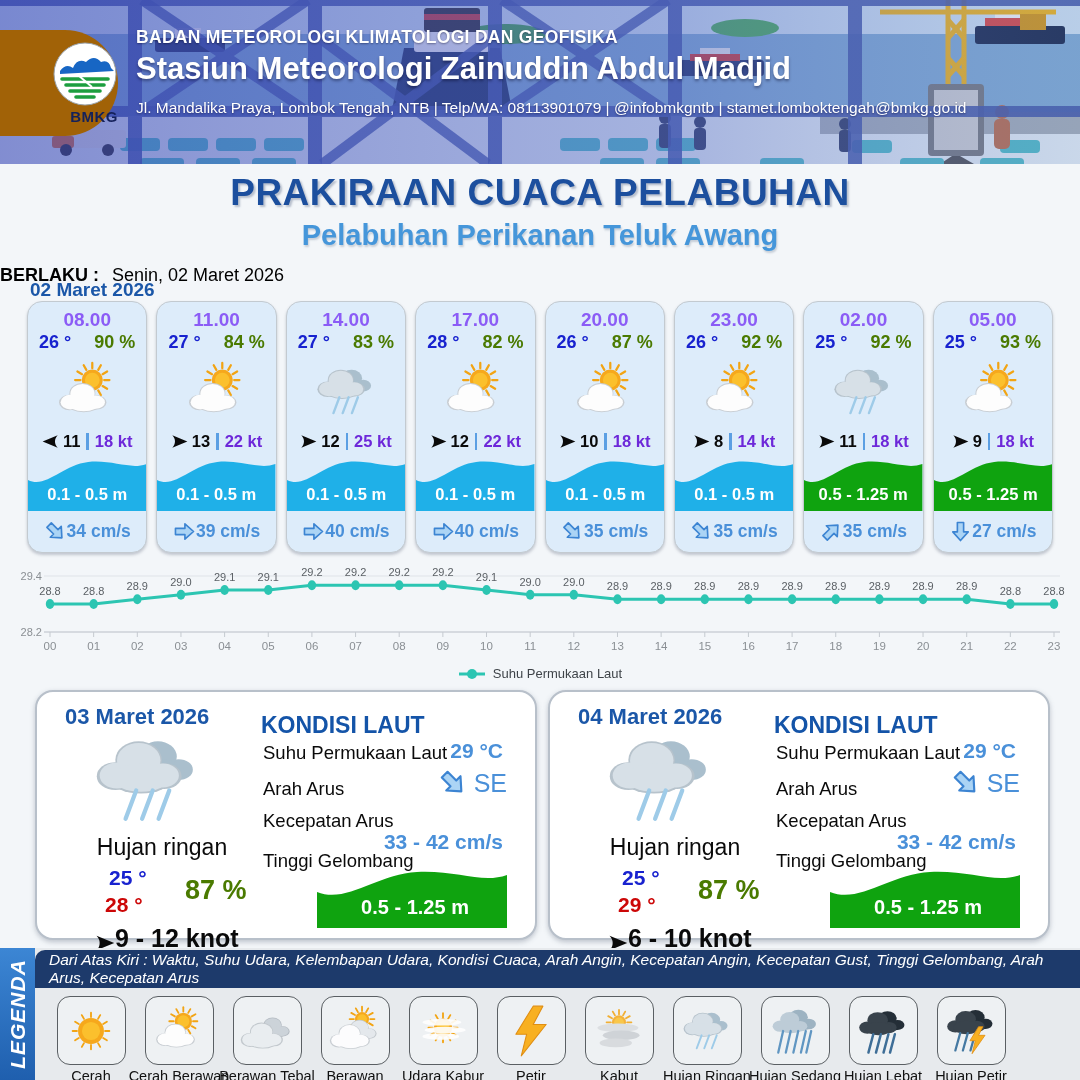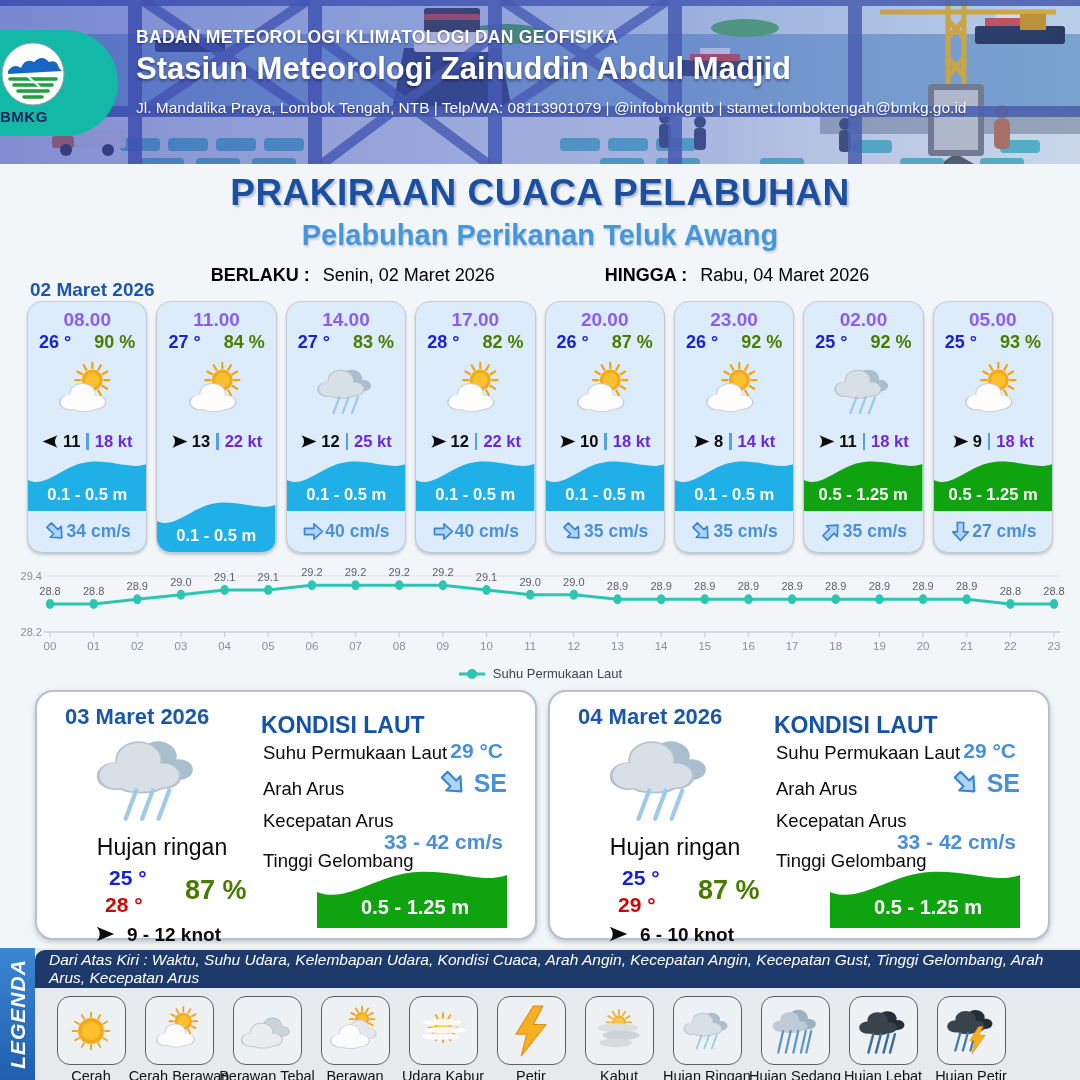--- a/index.html
+++ b/index.html
@@ -2,35 +2,35 @@
 <html><head>
 <meta charset="utf-8">
 <style>
   html,body{margin:0;padding:0;}
   body{width:1080px;height:1080px;overflow:hidden;font-family:"Liberation Sans",sans-serif;background:#f3f6f9;}
   #poster{position:relative;width:1080px;height:1080px;background:#f3f6f9;overflow:hidden;}
 
   
   .header{position:absolute;left:0;top:0;width:1080px;height:164px;overflow:hidden;}
   .header svg.scene{position:absolute;left:0;top:0;}
-  .logo-pill{position:absolute;left:0;top:30px;width:118px;height:106px;background:#14b8a6;
-    border-radius:0 53px 53px 0;display:flex;flex-direction:column;align-items:flex-start;justify-content:center;z-index:5;}
+  .logo-pill{position:absolute;left:0;top:30px;width:118px;height:106px;background:#a16207;
+    border-radius:0 53px 53px 0;display:flex;flex-direction:column;align-items:flex-end;justify-content:center;z-index:5;}
   .logo-text{font-size:15px;font-weight:bold;color:#14215a;letter-spacing:.5px;margin-top:1px;}
   .header-text{position:absolute;left:136px;top:27px;z-index:5;color:#fff;}
   .agency{font-size:17.5px;font-weight:bold;letter-spacing:.3px;text-shadow:0 1px 2px rgba(0,0,30,.4);}
   .station{font-size:31px;font-weight:bold;margin-top:3px;text-shadow:0 2px 3px rgba(0,0,30,.4);}
   .contact{font-size:15.5px;margin-top:12px;text-shadow:0 1px 2px rgba(0,0,30,.4);}
 
   
   .title-block{position:absolute;left:0;top:172px;width:1080px;text-align:center;}
   .main-title{font-size:37px;font-weight:800;color:#1c4f9e;letter-spacing:.5px;
     text-shadow:2px 2px 2px rgba(110,125,150,.45);}
   .sub-title{font-size:29px;font-weight:bold;color:#4596da;margin-top:5px;
     text-shadow:1px 2px 2px rgba(130,145,165,.4);}
-  .validity{margin-top:13px;font-size:18px;color:#000;display:flex;justify-content:center;gap:110px;}
+  .validity{margin-top:13px;font-size:18px;color:#000;display:flex;justify-content:flex-start;gap:110px;}
   .validity b{font-weight:bold;}
   .validity span.val{font-weight:normal;margin-left:8px;}
 
   
   .forecast-date{position:absolute;left:30px;top:279px;font-size:19px;font-weight:bold;color:#1b57a8;}
   .cards{position:absolute;left:27px;top:301px;width:1026px;display:flex;gap:9px;}
   .card{flex:1 1 0;height:250px;background:#ddecfa;border:1px solid #c3cad0;border-radius:15px;
     display:flex;flex-direction:column;overflow:hidden;box-shadow:0 2px 3px rgba(100,110,130,.35);}
   .card .time{text-align:center;font-size:19px;font-weight:bold;color:#8b5cf6;margin-top:7px;}
   .card .th-row{display:flex;justify-content:space-between;padding:1px 11px 0 11px;font-size:18px;font-weight:bold;}
@@ -51,28 +51,28 @@
 
   
   .day-card{position:absolute;top:690px;width:498px;height:246px;background:#fff;border:2px solid #b8c0ca;
     border-radius:18px;box-shadow:0 2px 5px rgba(90,100,120,.35);}
   .d-date{position:absolute;left:28px;top:12px;font-size:22px;font-weight:bold;color:#1b57a8;}
   .d-icon{position:absolute;left:52px;top:30px;}
   .d-cond{position:absolute;left:10px;top:142px;width:230px;text-align:center;font-size:23px;color:#0a0a0a;}
   .d-tmin{position:absolute;left:72px;top:174px;font-size:21px;font-weight:bold;color:#1822cf;}
   .d-tmax{position:absolute;left:68px;top:201px;font-size:21px;font-weight:bold;color:#cc0707;}
   .d-hum{position:absolute;left:148px;top:183px;font-size:27px;font-weight:bold;color:#4a7a00;}
-  .d-wind{position:absolute;left:58px;top:232px;display:flex;align-items:flex-start;gap:12px;
-    font-size:19px;font-weight:bold;color:#0a0a0a;}
+  .d-wind{position:absolute;left:58px;top:232px;display:flex;align-items:flex-end;gap:0;
+    font-size:25px;font-weight:bold;color:#0a0a0a;}
   .d-gust{position:absolute;left:100px;top:262px;font-size:20px;font-weight:bold;color:#cc0707;}
   .sea-head{position:absolute;left:224px;top:20px;font-size:23px;font-weight:bold;color:#1454a8;}
   .sea-label{position:absolute;left:226px;font-size:18.5px;color:#0a0a0a;}
   .sea-val{position:absolute;right:32px;font-size:21px;font-weight:bold;color:#4a90d9;text-align:right;}
   .sea-dir{position:absolute;right:28px;display:flex;align-items:center;gap:6px;
-    font-size:25px;font-weight:bold;color:#4a90d9;}
+    font-size:25px;font-weight:normal;color:#4a90d9;}
   .sea-wave{position:absolute;right:28px;line-height:0;}
 
   
   .legend{position:absolute;left:0;top:948px;width:1080px;height:132px;background:#e7eaed;}
   .ribbon{position:absolute;left:0;top:0;width:35px;height:132px;
     background:linear-gradient(180deg,#3c86d4,#1f5fae);display:flex;align-items:center;justify-content:center;}
   .ribbon span{transform:rotate(-90deg);white-space:nowrap;color:#fff;font-style:italic;font-weight:bold;
     font-size:21px;letter-spacing:1px;}
   .caption{position:absolute;left:35px;top:2px;width:1045px;height:38px;background:#1d3a6b;
     border-radius:10px 0 0 0;display:flex;align-items:center;padding-left:14px;box-sizing:border-box;}
@@ -235,24 +235,20 @@
   </div>
 
   <div class="title-block">
     <div class="main-title">PRAKIRAAN CUACA PELABUHAN</div>
     <div class="sub-title">Pelabuhan Perikanan Teluk Awang</div>
     <div class="validity">
       <div>
         <b>BERLAKU :</b>
         <span class="val">Senin, 02 Maret 2026</span>
       </div>
-      <div>
-        <b>HINGGA :</b>
-        <span class="val">Rabu, 04 Maret 2026</span>
-      </div>
     </div>
   </div>
 
   <div class="forecast-date">02 Maret 2026</div>
   <div class="cards" id="cards">
       <div class="card">
     <div class="time">08.00</div>
     <div class="th-row">
       <span class="temp">26 °</span>
       <span class="hum">90 %</span>
@@ -349,20 +345,28 @@
             <path d="M25,13 L2,3.5 C7.5,9 7.5,17 2,22.5 Z" fill="#0a0a0a"></path>
           </svg>
       <span>13</span>
       <span class="pipe"></span>
       <span class="gust">22 kt</span>
     </div>
     <div class="wave"><svg width="100%" height="58" viewBox="0 0 118 58" preserveAspectRatio="none">
     <path d="M0,27 C18,36 34,12 60,9 C84,6.5 102,17 118,11 L118,58 L0,58 Z" fill="#1fb0e8"></path>
     <text x="59" y="47" text-anchor="middle" font-family="Liberation Sans, sans-serif" font-size="16.5" font-weight="bold" fill="#ffffff">0.1 - 0.5 m</text>
           </svg></div>
+    <div class="current">
+      <svg width="23" height="23" viewBox="0 0 28 28">
+            <g transform="rotate(0 14 14)">
+              <path d="M3,10.2 L14.5,10.2 L14.5,4.6 L25,14 L14.5,23.4 L14.5,17.8 L3,17.8 Z" fill="#abd4f5" stroke="#3c84d2" stroke-width="2" stroke-linejoin="round"></path>
+            </g>
+          </svg>
+      <span>39 cm/s</span>
+    </div>
       </div>
       <div class="card">
     <div class="time">14.00</div>
     <div class="th-row">
       <span class="temp">27 °</span>
       <span class="hum">83 %</span>
     </div>
     <div class="icon-box">
           <svg width="66" height="66" viewBox="0 0 100 100">
             <g transform="translate(60,34) scale(0.8)" fill="#aabfcd">

